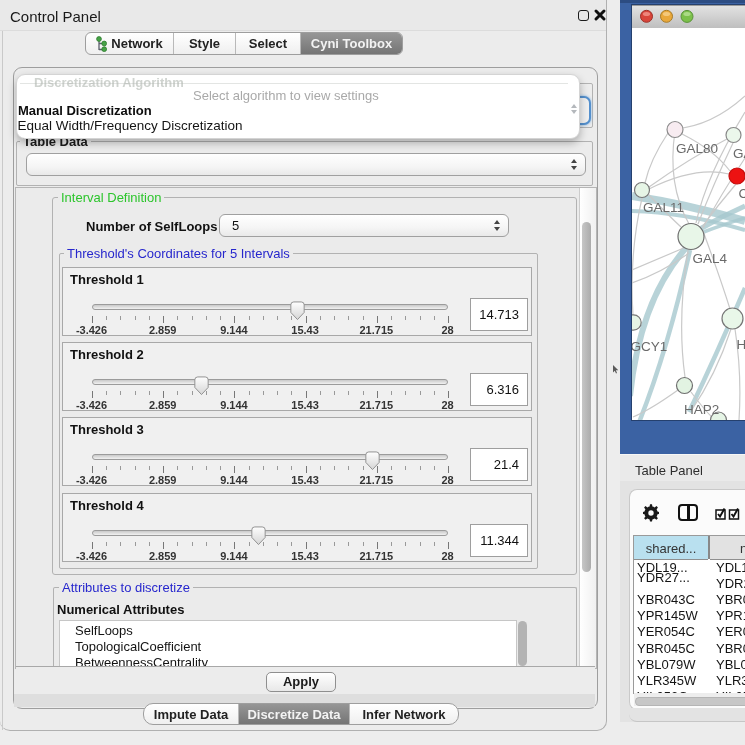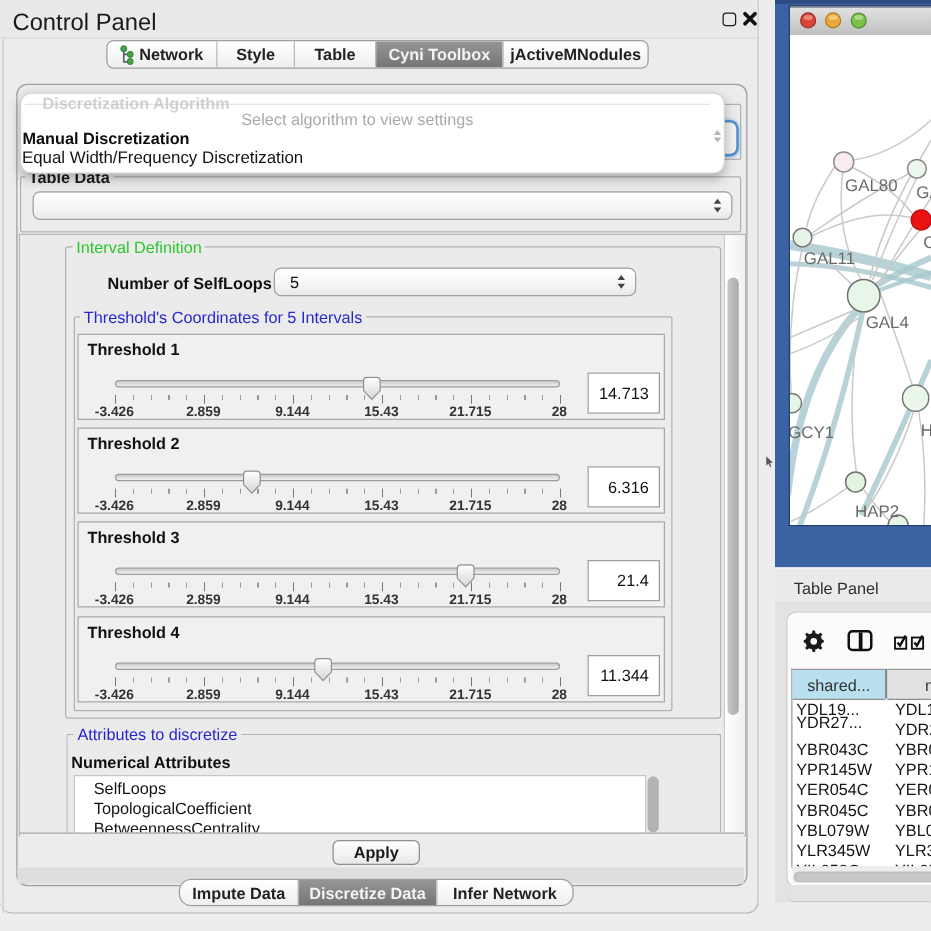--- a/index.html
+++ b/index.html
@@ -33,40 +33,39 @@
 .row1{font-size:13px;color:#141414;}
 </style>
 </head>
 <body>
 
 <div class="a" style="left:0;top:0;width:606px;height:730px;background:#ececec;
   border-right:1px solid #b0b0b0;border-bottom:1px solid #b0b0b0;border-radius:0 0 10px 10px;"></div>
 <div class="a" style="left:2px;top:0;width:1px;height:730px;background:#c9c9c9;"></div>
 
 <div class="a" style="left:0;top:0;width:606px;height:30px;background:#e9e9e9;border-bottom:1px solid #dcdcdc;"></div>
-<div class="a" style="left:10px;top:8px;font-size:19px;font-weight:400;color:#1a1a1a;">Control Panel</div>
+<div class="a" style="left:10px;top:8px;font-size:15px;font-weight:400;color:#1a1a1a;">Control Panel</div>
 <div class="a" style="left:578px;top:10px;width:9px;height:9px;border:1.6px solid #1c1c1c;border-radius:3px;"></div>
 <svg class="a" style="left:593px;top:8px;" width="14" height="14" viewBox="0 0 14 14">
   <path d="M3 3 L11 11 M11 3 L3 11" stroke="#111" stroke-width="3" stroke-linecap="round"></path>
 </svg>
 
 <div class="a" style="left:13px;top:67px;width:583px;height:640px;border:1px solid #9e9e9e;border-radius:9px;background:#ececec;"></div>
 
 <div class="seg" style="left:85px;top:32px;height:21px;">
   <div class="s" style="width:87px;">
     <svg width="11" height="16" viewBox="0 0 11 16" style="margin-right:4px;margin-top:1px;">
       <path d="M3 3 L3 14 M3 7.5 L7.5 7.5 M3 13.5 L7.5 13.5" stroke="#5a5f6b" stroke-width="1.3" fill="none"></path>
       <circle cx="3" cy="3" r="2.4" fill="#47a347" stroke="#2e7d2e" stroke-width="0.8"></circle>
       <circle cx="8.2" cy="7.5" r="2.4" fill="#47a347" stroke="#2e7d2e" stroke-width="0.8"></circle>
       <circle cx="8.2" cy="13.2" r="2.4" fill="#47a347" stroke="#2e7d2e" stroke-width="0.8"></circle>
     </svg>Network</div>
   <div class="s" style="width:61px;">Style</div>
-  <div class="s" style="width:64px;">Table</div>
+  <div class="s" style="width:64px;">Select</div>
   <div class="s sel" style="width:101px;">Cyni Toolbox</div>
-  <div class="s" style="width:115px;">jActiveMNodules</div>
 </div>
 
 <div class="grp" style="left:16px;top:83px;width:575px;height:43px;"></div>
 <div class="a" style="left:561px;top:96px;width:26px;height:25px;border:2px solid #5590cd;border-radius:7px;background:#f0f0f0;box-shadow:0 0 3px #7fb0e0;"></div>
 
 <div class="a" style="left:15.5px;top:73.5px;width:562px;height:63px;background:#ffffff;border:1px solid #d4d4d4;
   border-radius:9px;box-shadow:0 4px 9px rgba(0,0,0,0.28);z-index:5;"></div>
 <div class="a" style="left:34px;top:75px;font-size:13px;font-weight:600;color:#cfd3cf;z-index:6;">Discretization Algorithm</div>
 <div class="a" style="left:20px;top:83px;width:548px;height:1px;background:rgba(175,180,175,0.35);z-index:6;"></div>
 <div class="a" style="left:193px;top:87.5px;font-size:13px;color:#a9a9a9;z-index:6;">Select algorithm to view settings</div>

